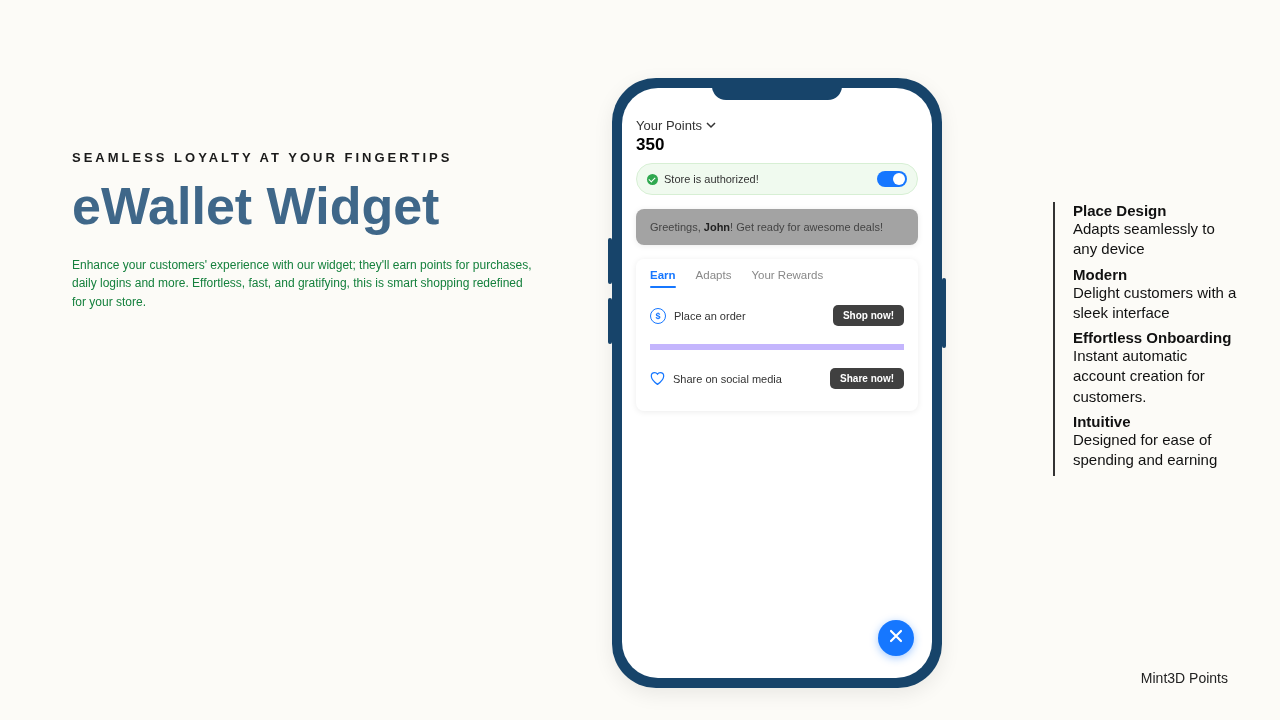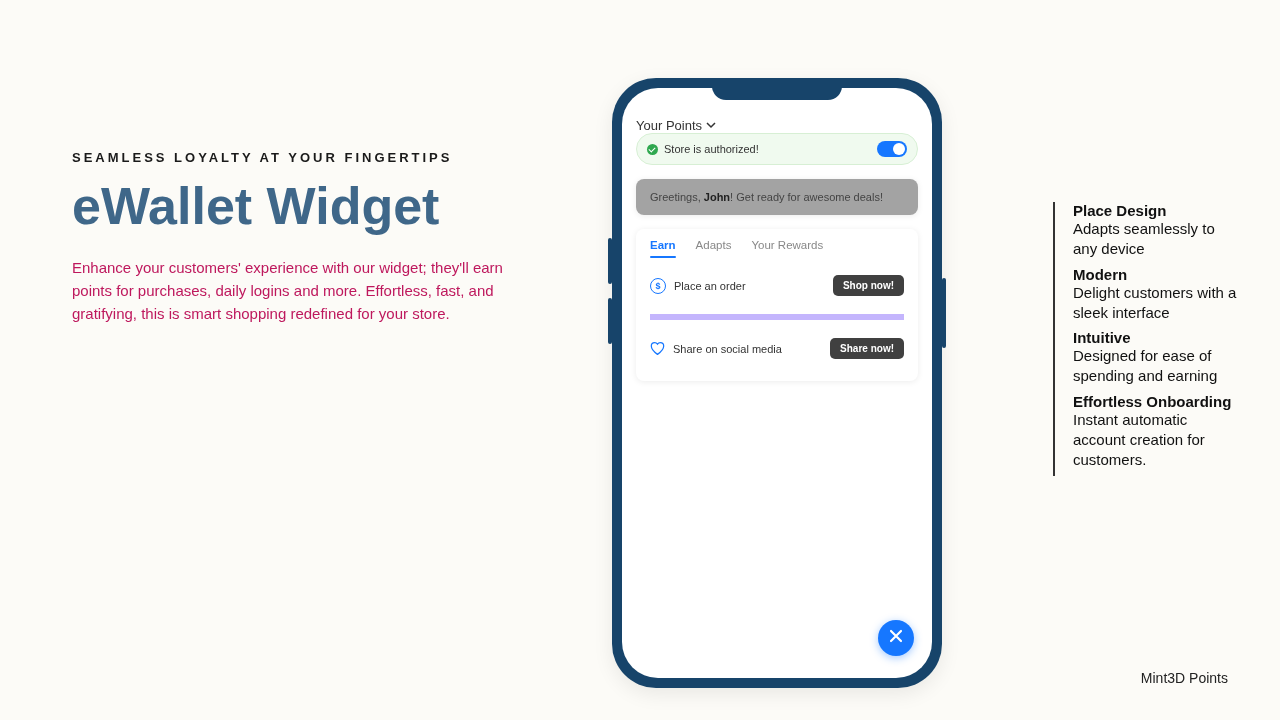--- a/index.html
+++ b/index.html
@@ -25,23 +25,23 @@
     margin-bottom: 14px;
   }
   .headline {
     font-size: 52px;
     font-weight: 700;
     color: #3f6789;
     line-height: 1.05;
     margin-bottom: 22px;
   }
   .body-copy {
-    font-size: 15px;
+    font-size: 12px;
     line-height: 1.55;
-    color: #be185d;
+    color: #15803d;
   }
 
   .right-col {
     position: absolute;
     right: 42px;
     top: 202px;
     width: 185px;
     border-left: 2px solid #333;
     padding-left: 18px;
   }
@@ -187,43 +187,44 @@
 <div class="right-col">
   <div class="feature">
     <div class="feature-title">Place Design</div>
     <div class="feature-desc">Adapts seamlessly to any device</div>
   </div>
   <div class="feature">
     <div class="feature-title">Modern</div>
     <div class="feature-desc">Delight customers with a sleek interface</div>
   </div>
   <div class="feature">
+    <div class="feature-title">Effortless Onboarding</div>
+    <div class="feature-desc">Instant automatic account creation for customers.</div>
+  </div>
+  <div class="feature">
     <div class="feature-title">Intuitive</div>
     <div class="feature-desc">Designed for ease of spending and earning</div>
-  </div>
-  <div class="feature">
-    <div class="feature-title">Effortless Onboarding</div>
-    <div class="feature-desc">Instant automatic account creation for customers.</div>
   </div>
 </div>
 
 <div class="brand-tag">Mint3D Points</div>
 
 <div class="phone">
   <div class="notch"></div>
   <div class="screen">
 
     <div class="points-label">
       <span>Your Points</span>
       <span>
         <svg width="10" height="10" viewBox="0 0 10 10">
             <path d="M1 3 L5 7 L9 3" fill="none" stroke="#333" stroke-width="1.5"></path>
           </svg>
       </span>
     </div>
+    <div class="points-value">350</div>
 
     <div class="auth-bar">
       <div class="auth-left">
         <span class="dot-ok"></span>
         <span>Store is authorized!</span>
       </div>
       <span class="toggle"></span>
     </div>
 
     <div class="card greeting">

